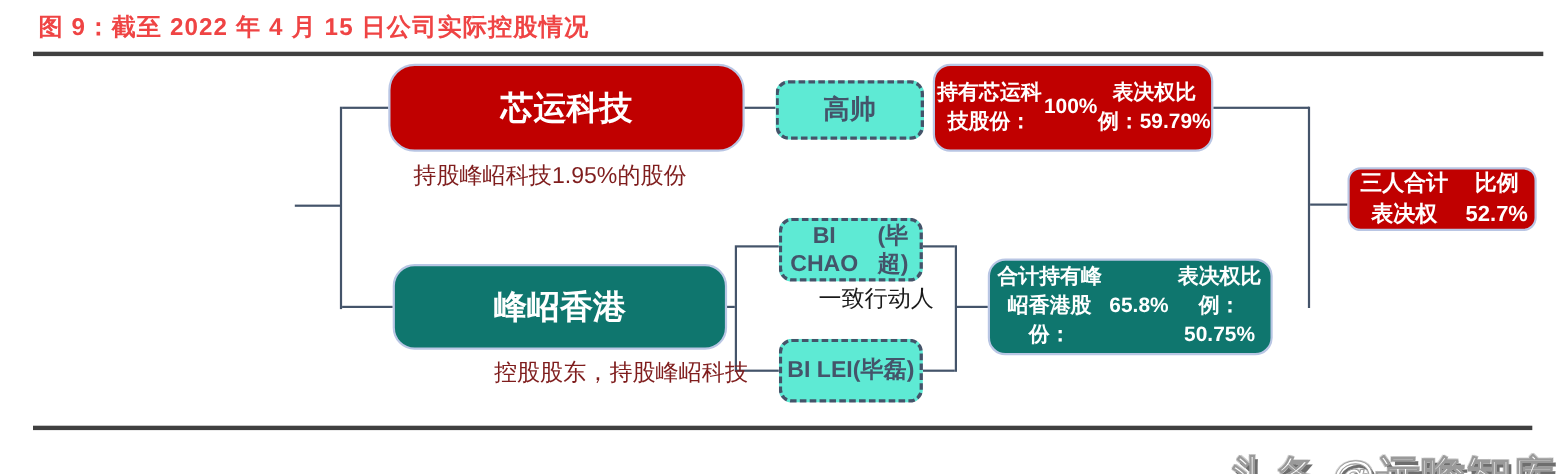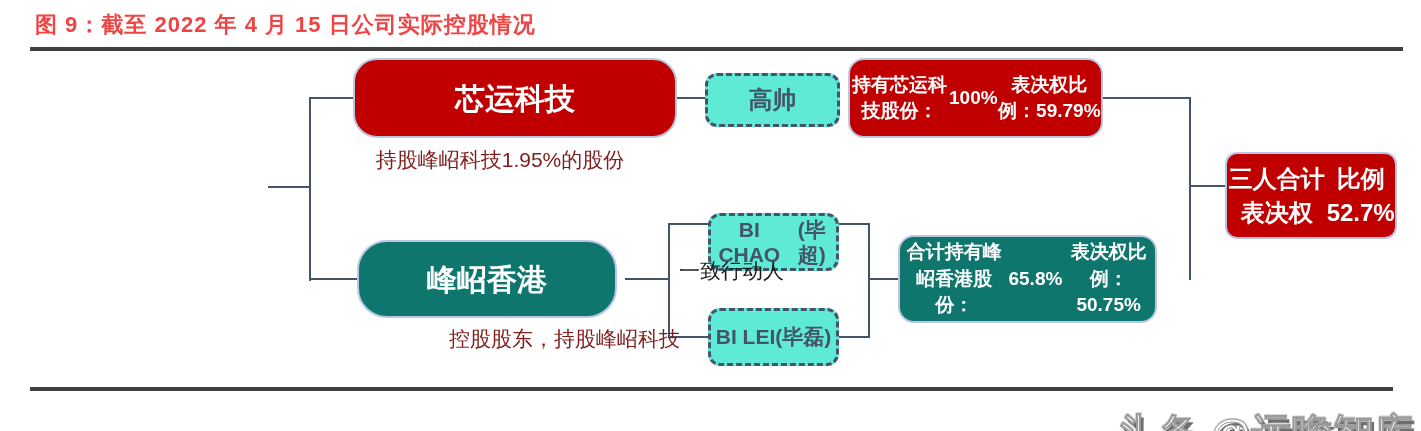--- a/index.html
+++ b/index.html
@@ -36,29 +36,29 @@
     border:3px dashed #44546a; border-radius:12px; background:#5eead4;
     color:#44546a; font-weight:bold;
   }
   .line { position:absolute; background:#44546a; }
   .note { position:absolute; color:#7f1d1d; font-size:21px; line-height:28px; }
 
   .n-parent   { left:40px;  top:143px; width:228px; height:90px; border-radius:24px; font-size:30px; }
   .n-xinyun   { left:353px; top:58px;  width:324px; height:80px; border-radius:24px; font-size:30px; }
   .n-gaoshuai { left:705px; top:73px;  width:135px; height:54px; font-size:24px; }
   .n-xstake   { left:848px; top:58px;  width:255px; height:80px; border-radius:16px; font-size:19px; line-height:1.35; }
-  .n-hk       { left:357px; top:240px; width:260px; height:78px; border-radius:30px; font-size:30px; }
-  .n-bichao   { left:708px; top:213px; width:131px; height:58px; font-size:21px; line-height:1.2;align-items:center; }
+  .n-hk       { left:357px; top:240px; width:304px; height:78px; border-radius:20px; font-size:30px; }
+  .n-bichao   { left:708px; top:198px; width:131px; height:58px; font-size:21px; line-height:1.2;align-items:center; }
   .n-bilei    { left:708px; top:308px; width:131px; height:58px; font-size:21px; line-height:1.2; }
   .n-hkstake  { left:898px; top:235px; width:259px; height:88px; border-radius:16px; font-size:19px; line-height:1.4; }
-  .n-total    { left:1225px;top:152px; width:172px; height:87px; border-radius:12px; font-size:24px; line-height:1.4; }
+  .n-total    { left:1225px;top:152px; width:172px; height:58px; border-radius:12px; font-size:20px; line-height:1.4; }
 
   .note-xinyun { left:340px; top:146px; width:320px; text-align:center; }
   .note-hk     { left:380px; top:325px; width:300px; text-align:right; }
-  .lbl-concert { position:absolute; left:679px; top:257px; width:170px; text-align:left;
+  .lbl-concert { position:absolute; left:679px; top:257px; width:170px; text-align:right;
                  color:#1a1a1a; font-size:21px; }
 </style>
 </head>
 <body>
 
 <div class="canvas">
 
   <div class="title">图 9：截至 2022 年 4 月 15 日公司实际控股情况</div>
   <div class="rule rule-top"></div>
 

